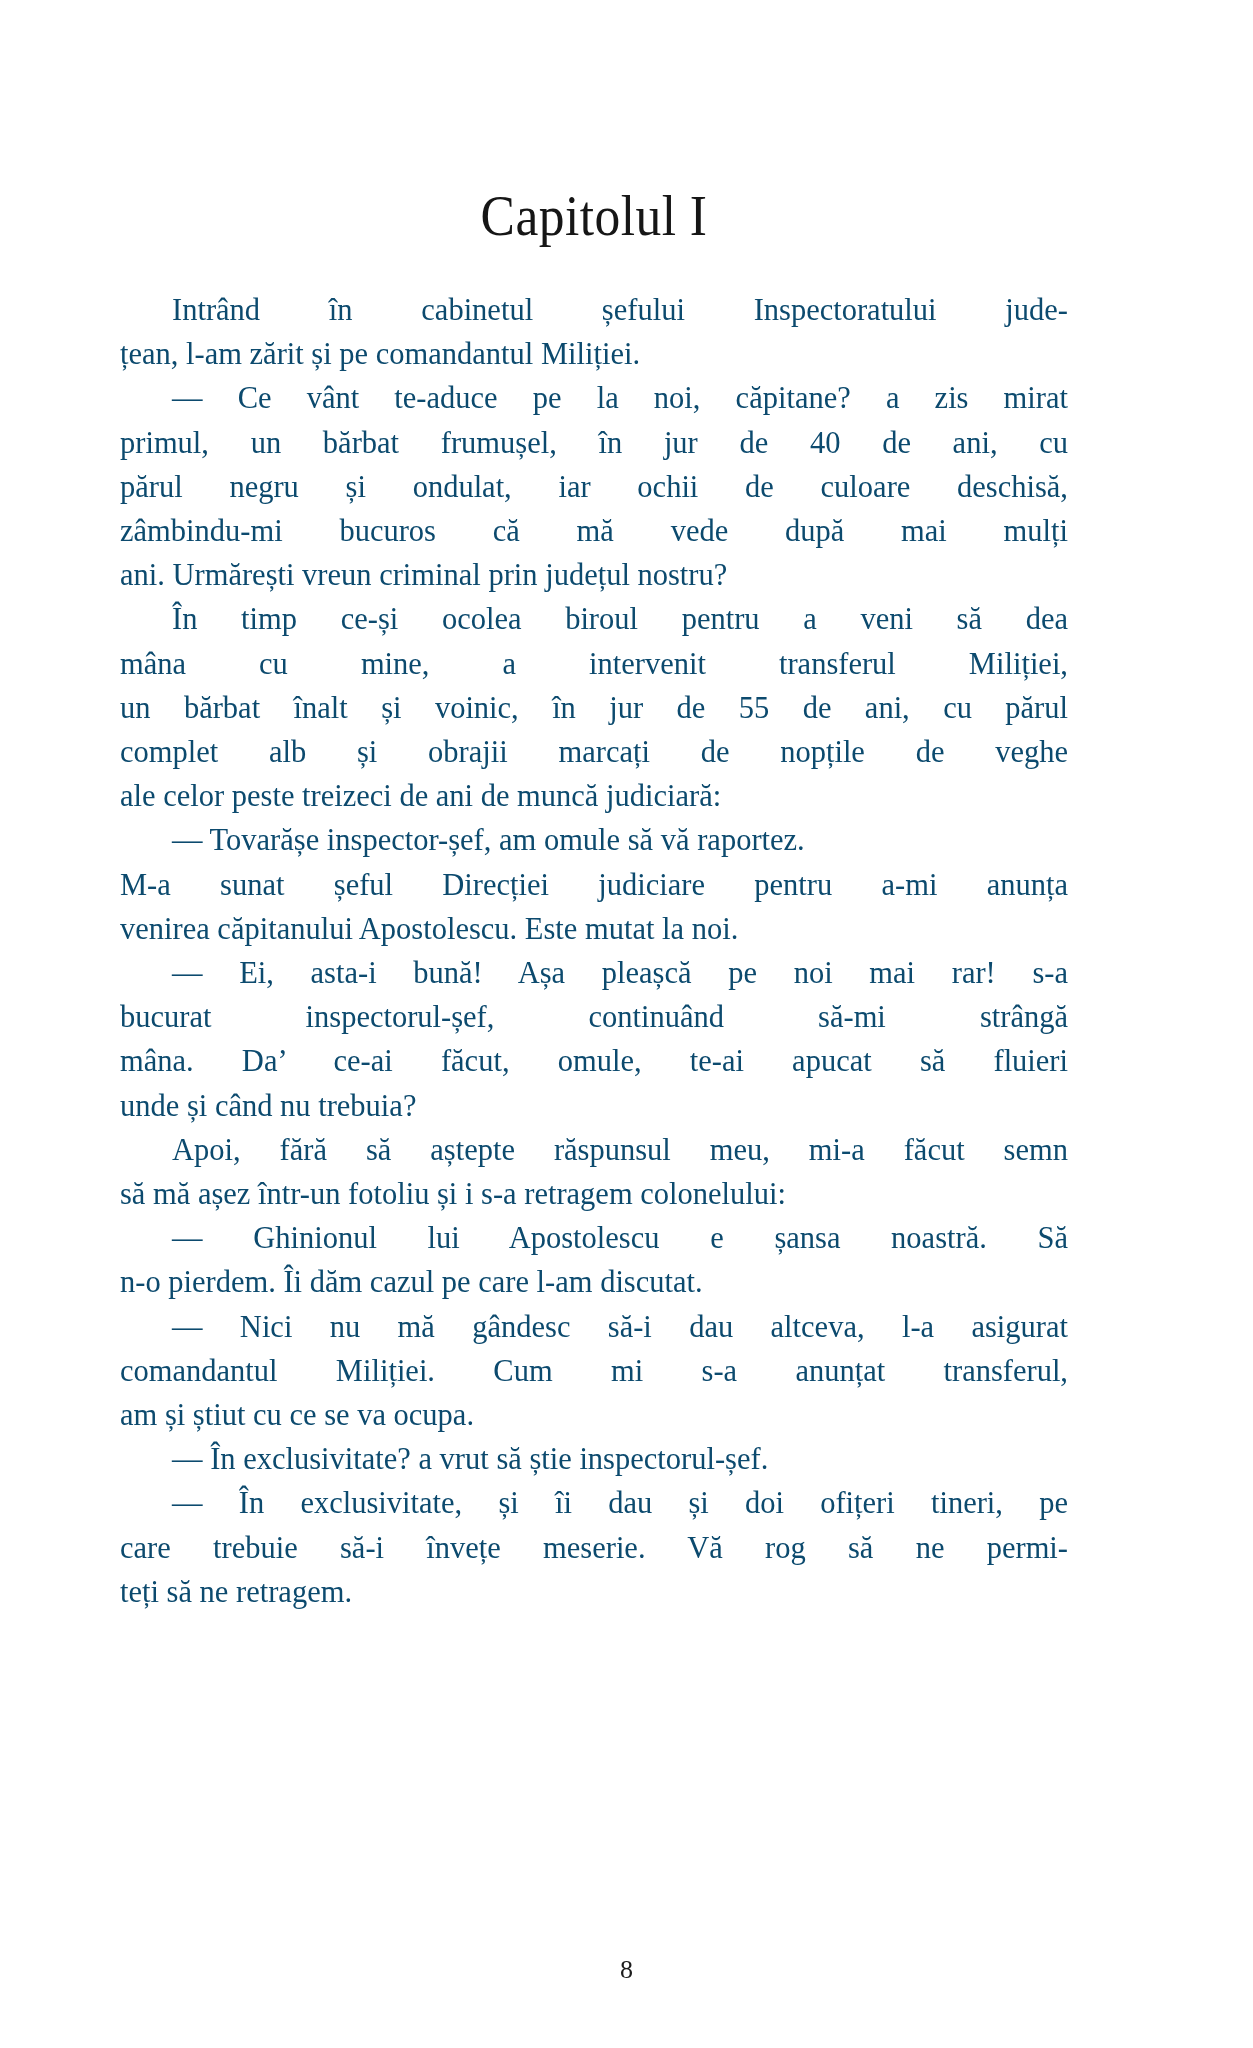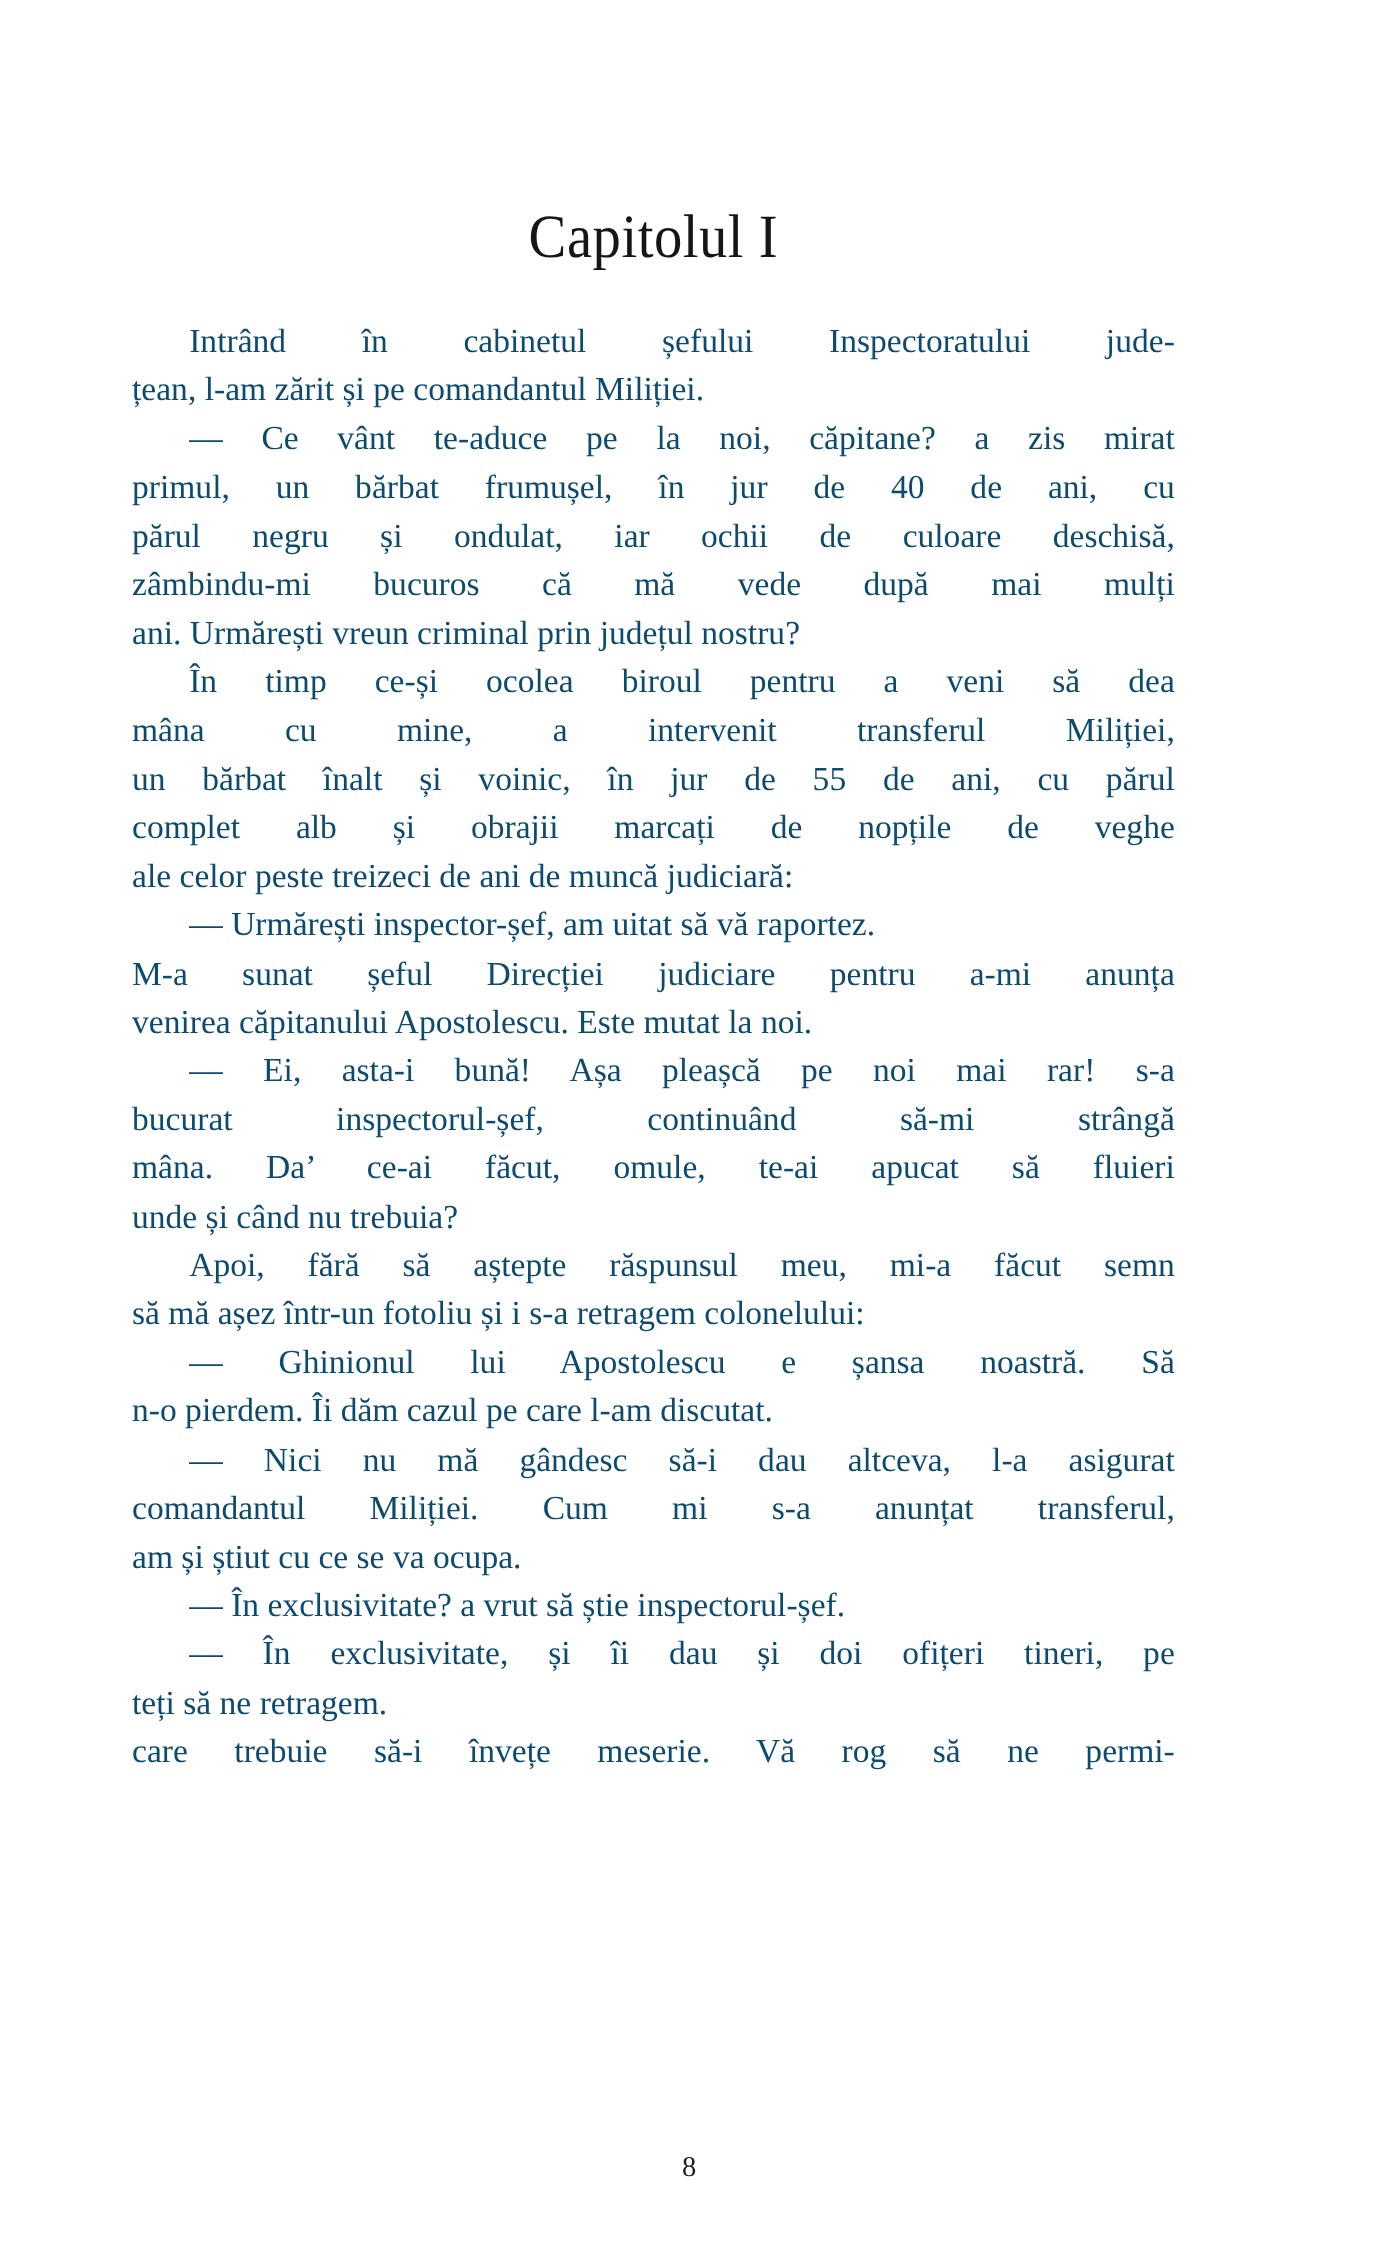--- a/index.html
+++ b/index.html
@@ -90,38 +90,38 @@
           <span class="ln indent">— Ce vânt te-aduce pe la noi, căpitane? a zis mirat</span>
           <span class="ln">primul, un bărbat frumușel, în jur de 40 de ani, cu</span>
           <span class="ln">părul negru și ondulat, iar ochii de culoare deschisă,</span>
           <span class="ln">zâmbindu-mi bucuros că mă vede după mai mulți</span>
           <span class="ln last">ani. Urmărești vreun criminal prin județul nostru?</span>
           <span class="ln indent">În timp ce-și ocolea biroul pentru a veni să dea</span>
           <span class="ln">mâna cu mine, a intervenit transferul Miliției,</span>
           <span class="ln">un bărbat înalt și voinic, în jur de 55 de ani, cu părul</span>
           <span class="ln">complet alb și obrajii marcați de nopțile de veghe</span>
           <span class="ln last">ale celor peste treizeci de ani de muncă judiciară:</span>
-          <span class="ln indent last">— Urmărești inspector-șef, am uitat să vă raportez.</span>
+          <span class="ln indent last">— Tovarășe inspector-șef, am omule să vă raportez.</span>
           <span class="ln">M-a sunat șeful Direcției judiciare pentru a-mi anunța</span>
           <span class="ln last">venirea căpitanului Apostolescu. Este mutat la noi.</span>
           <span class="ln indent">— Ei, asta-i bună! Așa pleașcă pe noi mai rar! s-a</span>
           <span class="ln">bucurat inspectorul-șef, continuând să-mi strângă</span>
           <span class="ln">mâna. Da’ ce-ai făcut, omule, te-ai apucat să fluieri</span>
           <span class="ln last">unde și când nu trebuia?</span>
           <span class="ln indent">Apoi, fără să aștepte răspunsul meu, mi-a făcut semn</span>
           <span class="ln last">să mă așez într-un fotoliu și i s-a retragem colonelului:</span>
           <span class="ln indent">— Ghinionul lui Apostolescu e șansa noastră. Să</span>
           <span class="ln last">n-o pierdem. Îi dăm cazul pe care l-am discutat.</span>
           <span class="ln indent">— Nici nu mă gândesc să-i dau altceva, l-a asigurat</span>
           <span class="ln">comandantul Miliției. Cum mi s-a anunțat transferul,</span>
           <span class="ln last">am și știut cu ce se va ocupa.</span>
           <span class="ln indent last">— În exclusivitate? a vrut să știe inspectorul-șef.</span>
           <span class="ln indent">— În exclusivitate, și îi dau și doi ofițeri tineri, pe</span>
+          <span class="ln">care trebuie să-i învețe meserie. Vă rog să ne permi-</span>
           <span class="ln last">teți să ne retragem.</span>
-          <span class="ln">care trebuie să-i învețe meserie. Vă rog să ne permi-</span>
         </p>
     </div>
 
   </div>
 
   <div class="page-number">8</div>
 
 </div>
 
 </body></html>

